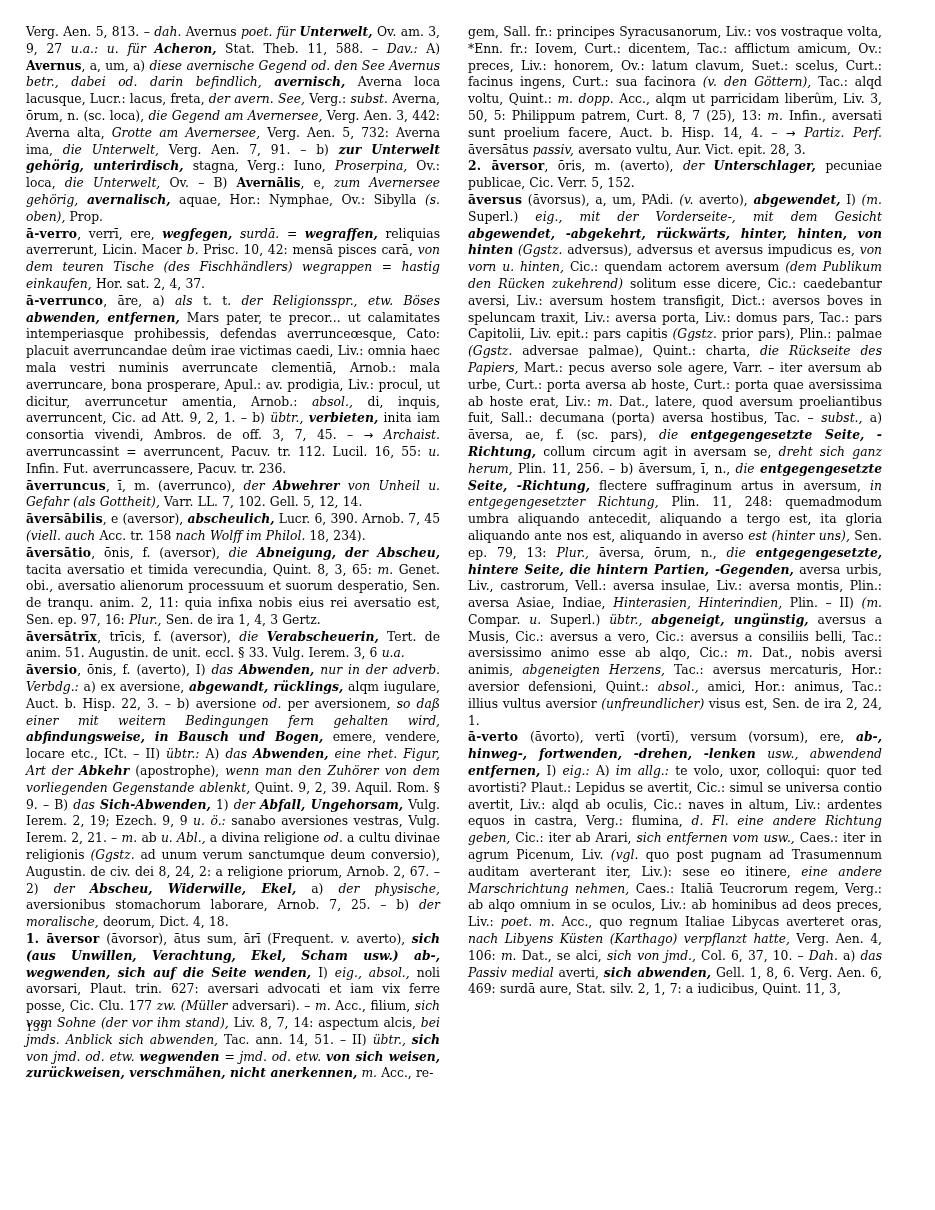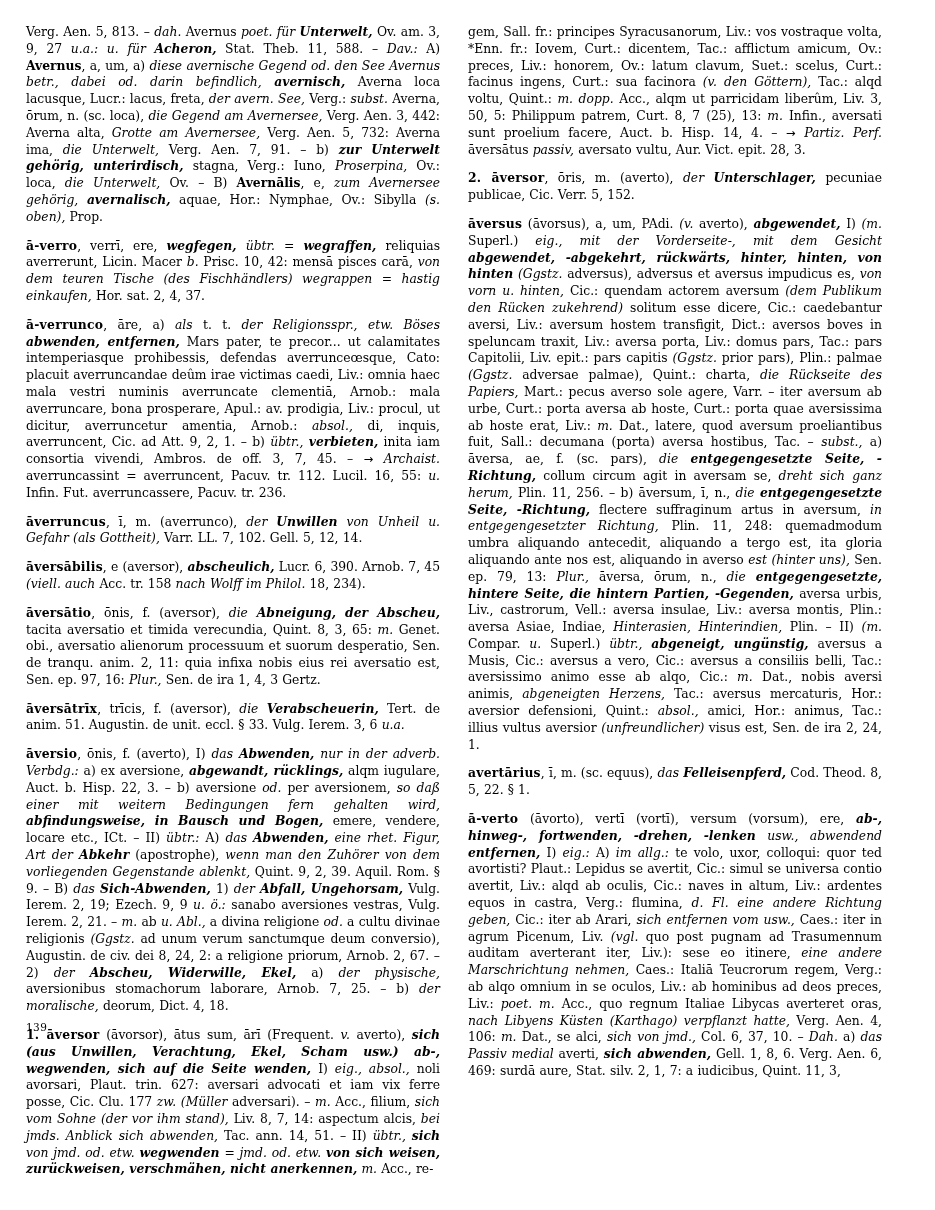--- a/index.html
+++ b/index.html
@@ -33,21 +33,21 @@
   .entry {
     font-size: 12.35px;
     line-height: 1.362;
     text-align: justify;
     text-justify: inter-word;
     margin: 0;
     hyphens: manual;
     word-spacing: 0.02em;
   }
   .entry + .entry {
-    margin-top: 12px;
+    margin-top: 0px;
   }
   
   b, .hw {
     font-weight: bold;
   }
   .hw {
     letter-spacing: 0.02em;
   }
   i, em {
     font-style: italic;
@@ -69,35 +69,34 @@
 </style>
 </head>
 <body>
 
 <div class="page">
 
   <div class="columns">
 
     <div class="col col-left">
       <p class="entry">Verg. Aen. 5, 813. – <i>dah.</i> Avernus <i>poet. für</i> <b><i>Unterwelt,</i></b> Ov. am. 3, 9, 27 <i>u.a.: u. für</i> <b><i>Acheron,</i></b> Stat. Theb. 11, 588. – <i>Dav.:</i> A) <b>Avernus</b>, a, um, a) <i>diese avernische Gegend od. den See Avernus betr., dabei od. darin befindlich,</i> <b><i>avernisch,</i></b> Averna loca lacusque, Lucr.: lacus, freta, <i>der avern. See,</i> Verg.: <i>subst.</i> Averna, ōrum, n. (sc. loca), <i>die Gegend am Avernersee,</i> Verg. Aen. 3, 442: Averna alta, <i>Grotte am Avernersee,</i> Verg. Aen. 5, 732: Averna ima, <i>die Unterwelt,</i> Verg. Aen. 7, 91. – b) <b><i>zur Unterwelt gehörig, unterirdisch,</i></b> stagna, Verg.: Iuno, <i>Proserpina,</i> Ov.: loca, <i>die Unterwelt,</i> Ov. – B) <b>Avernālis</b>, e, <i>zum Avernersee gehörig,</i> <b><i>avernalisch,</i></b> aquae, Hor.: Nymphae, Ov.: Sibylla <i>(s. oben),</i> Prop.</p>
-      <p class="entry"><b class="hw">ā-verro</b>, verrī, ere, <b><i>wegfegen,</i></b> <i>übtr.</i> = <b><i>wegraffen,</i></b> reliquias averrerunt, Licin. Macer <i>b.</i> Prisc. 10, 42: mensā pisces carā, <i>von dem teuren Tische (des Fischhändlers) wegrappen = hastig einkaufen,</i> Hor. sat. 2, 4, 37.</p>
+      <p class="entry"><b class="hw">ā-verro</b>, verrī, ere, <b><i>wegfegen,</i></b> <i>surdā.</i> = <b><i>wegraffen,</i></b> reliquias averrerunt, Licin. Macer <i>b.</i> Prisc. 10, 42: mensā pisces carā, <i>von dem teuren Tische (des Fischhändlers) wegrappen = hastig einkaufen,</i> Hor. sat. 2, 4, 37.</p>
       <p class="entry"><b class="hw">ā-verrunco</b>, āre, a) <i>als</i> t. t. <i>der Religionsspr., etw. Böses</i> <b><i>abwenden, entfernen,</i></b> Mars pater, te precor... ut calamitates intemperiasque prohibessis, defendas averrunceœsque, Cato: placuit averruncandae deûm irae victimas caedi, Liv.: omnia haec mala vestri numinis averruncate clementiā, Arnob.: mala averruncare, bona prosperare, Apul.: av. prodigia, Liv.: procul, ut dicitur, averruncetur amentia, Arnob.: <i>absol.,</i> di, inquis, averruncent, Cic. ad Att. 9, 2, 1. – b) <i>übtr.,</i> <b><i>verbieten,</i></b> inita iam consortia vivendi, Ambros. de off. 3, 7, 45. – <span class="arrow">→</span> <i>Archaist.</i> averruncassint = averruncent, Pacuv. tr. 112. Lucil. 16, 55: <i>u.</i> Infin. Fut. averruncassere, Pacuv. tr. 236.</p>
-      <p class="entry"><b class="hw">āverruncus</b>, ī, m. (averrunco), <i>der</i> <b><i>Unwillen</i></b> <i>von Unheil u. Gefahr (als Gottheit),</i> Varr. LL. 7, 102. Gell. 5, 12, 14.</p>
+      <p class="entry"><b class="hw">āverruncus</b>, ī, m. (averrunco), <i>der</i> <b><i>Abwehrer</i></b> <i>von Unheil u. Gefahr (als Gottheit),</i> Varr. LL. 7, 102. Gell. 5, 12, 14.</p>
       <p class="entry"><b class="hw">āversābilis</b>, e (aversor), <b><i>abscheulich,</i></b> Lucr. 6, 390. Arnob. 7, 45 <i>(viell. auch</i> Acc. tr. 158 <i>nach Wolff im Philol.</i> 18, 234).</p>
       <p class="entry"><b class="hw">āversātio</b>, ōnis, f. (aversor), <i>die</i> <b><i>Abneigung, der Abscheu,</i></b> tacita aversatio et timida verecundia, Quint. 8, 3, 65: <i>m.</i> Genet. obi., aversatio alienorum processuum et suorum desperatio, Sen. de tranqu. anim. 2, 11: quia infixa nobis eius rei aversatio est, Sen. ep. 97, 16: <i>Plur.,</i> Sen. de ira 1, 4, 3 Gertz.</p>
       <p class="entry"><b class="hw">āversātrīx</b>, trīcis, f. (aversor), <i>die</i> <b><i>Verabscheuerin,</i></b> Tert. de anim. 51. Augustin. de unit. eccl. § 33. Vulg. Ierem. 3, 6 <i>u.a.</i></p>
       <p class="entry"><b class="hw">āversio</b>, ōnis, f. (averto), I) <i>das</i> <b><i>Abwenden,</i></b> <i>nur in der adverb. Verbdg.:</i> a) ex aversione, <b><i>abgewandt, rücklings,</i></b> alqm iugulare, Auct. b. Hisp. 22, 3. – b) aversione <i>od.</i> per aversionem, <i>so daß einer mit weitern Bedingungen fern gehalten wird,</i> <b><i>abfindungsweise, in Bausch und Bogen,</i></b> emere, vendere, locare etc., ICt. – II) <i>übtr.:</i> A) <i>das</i> <b><i>Abwenden,</i></b> <i>eine rhet. Figur, Art der</i> <b><i>Abkehr</i></b> (apostrophe), <i>wenn man den Zuhörer von dem vorliegenden Gegenstande ablenkt,</i> Quint. 9, 2, 39. Aquil. Rom. § 9. – B) <i>das</i> <b><i>Sich-Abwenden,</i></b> 1) <i>der</i> <b><i>Abfall, Ungehorsam,</i></b> Vulg. Ierem. 2, 19; Ezech. 9, 9 <i>u. ö.:</i> sanabo aversiones vestras, Vulg. Ierem. 2, 21. – <i>m.</i> ab <i>u. Abl.,</i> a divina religione <i>od.</i> a cultu divinae religionis <i>(Ggstz.</i> ad unum verum sanctumque deum conversio), Augustin. de civ. dei 8, 24, 2: a religione priorum, Arnob. 2, 67. – 2) <i>der</i> <b><i>Abscheu, Widerwille, Ekel,</i></b> a) <i>der physische,</i> aversionibus stomachorum laborare, Arnob. 7, 25. – b) <i>der moralische,</i> deorum, Dict. 4, 18.</p>
       <p class="entry"><b class="hw">1. āversor</b> (āvorsor), ātus sum, ārī (Frequent. <i>v.</i> averto), <b><i>sich (aus Unwillen, Verachtung, Ekel, Scham usw.) ab-, wegwenden, sich auf die Seite wenden,</i></b> I) <i>eig., absol.,</i> noli avorsari, Plaut. trin. 627: aversari advocati et iam vix ferre posse, Cic. Clu. 177 <i>zw. (Müller</i> adversari). – <i>m.</i> Acc., filium, <i>sich vom Sohne (der vor ihm stand),</i> Liv. 8, 7, 14: aspectum alcis, <i>bei jmds. Anblick sich abwenden,</i> Tac. ann. 14, 51. – II) <i>übtr.,</i> <b><i>sich</i></b> <i>von jmd. od. etw.</i> <b><i>wegwenden</i></b> = <i>jmd. od. etw.</i> <b><i>von sich weisen, zurückweisen, verschmähen, nicht anerkennen,</i></b> <i>m.</i> Acc., re-</p>
     </div>
 
     <div class="col col-right">
       <p class="entry">gem, Sall. fr.: principes Syracusanorum, Liv.: vos vostraque volta, *Enn. fr.: Iovem, Curt.: dicentem, Tac.: afflictum amicum, Ov.: preces, Liv.: honorem, Ov.: latum clavum, Suet.: scelus, Curt.: facinus ingens, Curt.: sua facinora <i>(v. den Göttern),</i> Tac.: alqd voltu, Quint.: <i>m. dopp.</i> Acc., alqm ut parricidam liberûm, Liv. 3, 50, 5: Philippum patrem, Curt. 8, 7 (25), 13: <i>m.</i> Infin., aversati sunt proelium facere, Auct. b. Hisp. 14, 4. – <span class="arrow">→</span> <i>Partiz. Perf.</i> āversātus <i>passiv,</i> aversato vultu, Aur. Vict. epit. 28, 3.</p>
       <p class="entry"><b class="hw">2. āversor</b>, ōris, m. (averto), <i>der</i> <b><i>Unterschlager,</i></b> pecuniae publicae, Cic. Verr. 5, 152.</p>
       <p class="entry"><b class="hw">āversus</b> (āvorsus), a, um, PAdi. <i>(v.</i> averto), <b><i>abgewendet,</i></b> I) <i>(m.</i> Superl.) <i>eig., mit der Vorderseite-, mit dem Gesicht</i> <b><i>abgewendet, -abgekehrt, rückwärts, hinter, hinten, von hinten</i></b> <i>(Ggstz.</i> adversus), adversus et aversus impudicus es, <i>von vorn u. hinten,</i> Cic.: quendam actorem aversum <i>(dem Publikum den Rücken zukehrend)</i> solitum esse dicere, Cic.: caedebantur aversi, Liv.: aversum hostem transfigit, Dict.: aversos boves in speluncam traxit, Liv.: aversa porta, Liv.: domus pars, Tac.: pars Capitolii, Liv. epit.: pars capitis <i>(Ggstz.</i> prior pars), Plin.: palmae <i>(Ggstz.</i> adversae palmae), Quint.: charta, <i>die Rückseite des Papiers,</i> Mart.: pecus averso sole agere, Varr. – iter aversum ab urbe, Curt.: porta aversa ab hoste, Curt.: porta quae aversissima ab hoste erat, Liv.: <i>m.</i> Dat., latere, quod aversum proeliantibus fuit, Sall.: decumana (porta) aversa hostibus, Tac. – <i>subst.,</i> a) āversa, ae, f. (sc. pars), <i>die</i> <b><i>entgegengesetzte Seite, -Richtung,</i></b> collum circum agit in aversam se, <i>dreht sich ganz herum,</i> Plin. 11, 256. – b) āversum, ī, n., <i>die</i> <b><i>entgegengesetzte Seite, -Richtung,</i></b> flectere suffraginum artus in aversum, <i>in entgegengesetzter Richtung,</i> Plin. 11, 248: quemadmodum umbra aliquando antecedit, aliquando a tergo est, ita gloria aliquando ante nos est, aliquando in averso <i>est (hinter uns),</i> Sen. ep. 79, 13: <i>Plur.,</i> āversa, ōrum, n., <i>die</i> <b><i>entgegengesetzte, hintere Seite, die</i></b> <b><i>hintern Partien, -Gegenden,</i></b> aversa urbis, Liv., castrorum, Vell.: aversa insulae, Liv.: aversa montis, Plin.: aversa Asiae, Indiae, <i>Hinterasien, Hinterindien,</i> Plin. – II) <i>(m.</i> Compar. <i>u.</i> Superl.) <i>übtr.,</i> <b><i>abgeneigt, ungünstig,</i></b> aversus a Musis, Cic.: aversus a vero, Cic.: aversus a consiliis belli, Tac.: aversissimo animo esse ab alqo, Cic.: <i>m.</i> Dat., nobis aversi animis, <i>abgeneigten Herzens,</i> Tac.: aversus mercaturis, Hor.: aversior defensioni, Quint.: <i>absol.,</i> amici, Hor.: animus, Tac.: illius vultus aversior <i>(unfreundlicher)</i> visus est, Sen. de ira 2, 24, 1.</p>
-      <p class="entry"><b class="hw">avertārius</b>, ī, m. (sc. equus), <i>das</i> <b><i>Felleisenpferd,</i></b> Cod. Theod. 8, 5, 22. § 1.</p>
       <p class="entry"><b class="hw">ā-verto</b> (āvorto), vertī (vortī), versum (vorsum), ere, <b><i>ab-, hinweg-, fortwenden, -drehen, -lenken</i></b> <i>usw., abwendend</i> <b><i>entfernen,</i></b> I) <i>eig.:</i> A) <i>im allg.:</i> te volo, uxor, colloqui: quor ted avortisti? Plaut.: Lepidus se avertit, Cic.: simul se universa contio avertit, Liv.: alqd ab oculis, Cic.: naves in altum, Liv.: ardentes equos in castra, Verg.: flumina, <i>d. Fl. eine andere Richtung geben,</i> Cic.: iter ab Arari, <i>sich entfernen vom usw.,</i> Caes.: iter in agrum Picenum, Liv. <i>(vgl.</i> quo post pugnam ad Trasumennum auditam averterant iter, Liv.): sese eo itinere, <i>eine andere Marschrichtung nehmen,</i> Caes.: Italiā Teucrorum regem, Verg.: ab alqo omnium in se oculos, Liv.: ab hominibus ad deos preces, Liv.: <i>poet. m.</i> Acc., quo regnum Italiae Libycas averteret oras, <i>nach Libyens Küsten (Karthago) verpflanzt hatte,</i> Verg. Aen. 4, 106: <i>m.</i> Dat., se alci, <i>sich von jmd.,</i> Col. 6, 37, 10. – <i>Dah.</i> a) <i>das Passiv medial</i> averti, <b><i>sich abwenden,</i></b> Gell. 1, 8, 6. Verg. Aen. 6, 469: surdā aure, Stat. silv. 2, 1, 7: a iudicibus, Quint. 11, 3,</p>
     </div>
 
   </div>
 
   <div class="folio">139</div>
 
 </div>
 
 </body></html>

